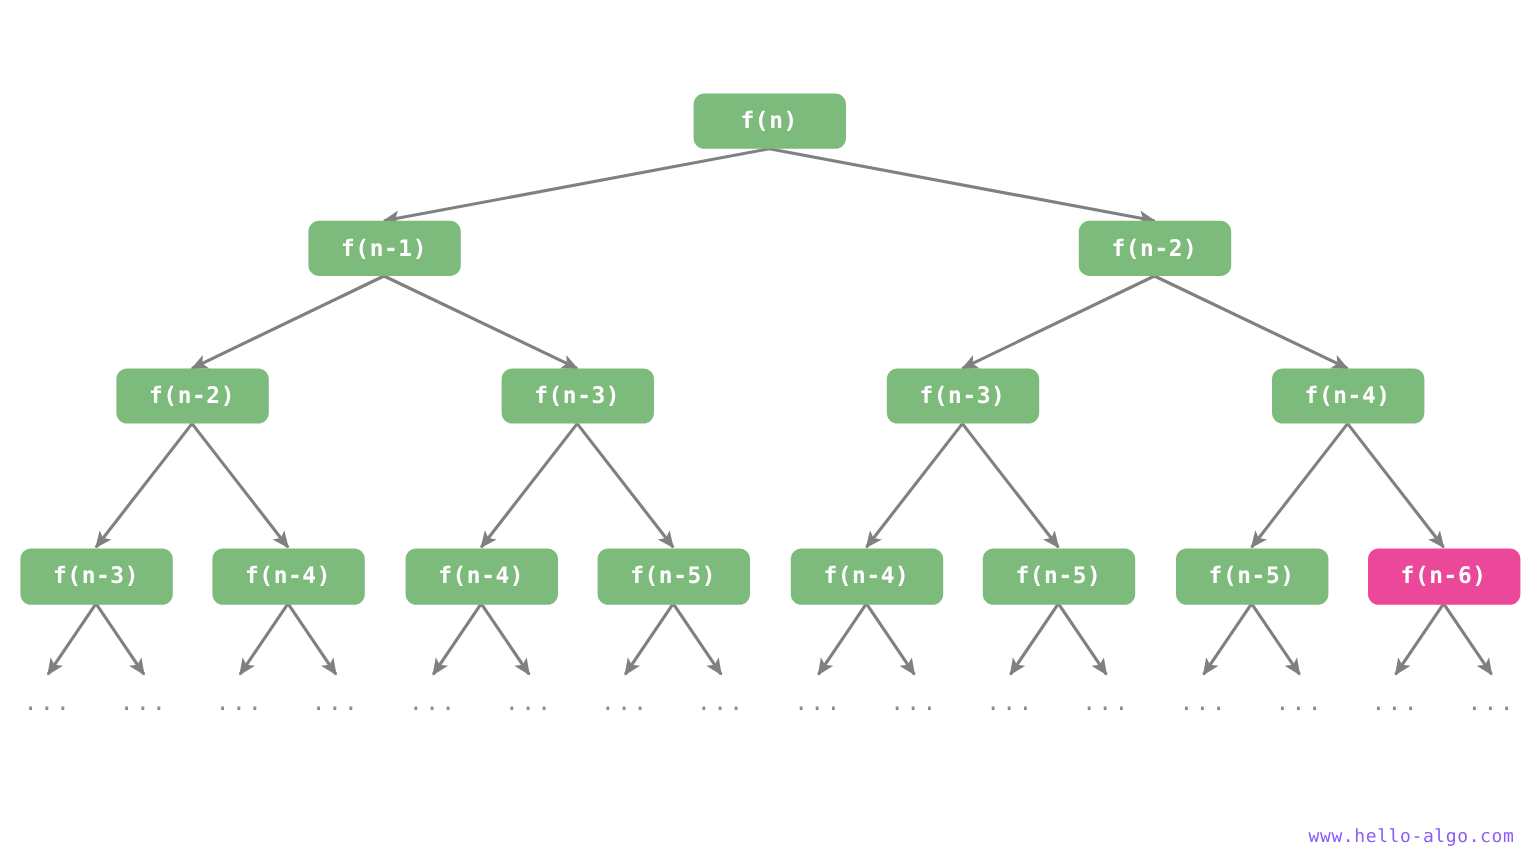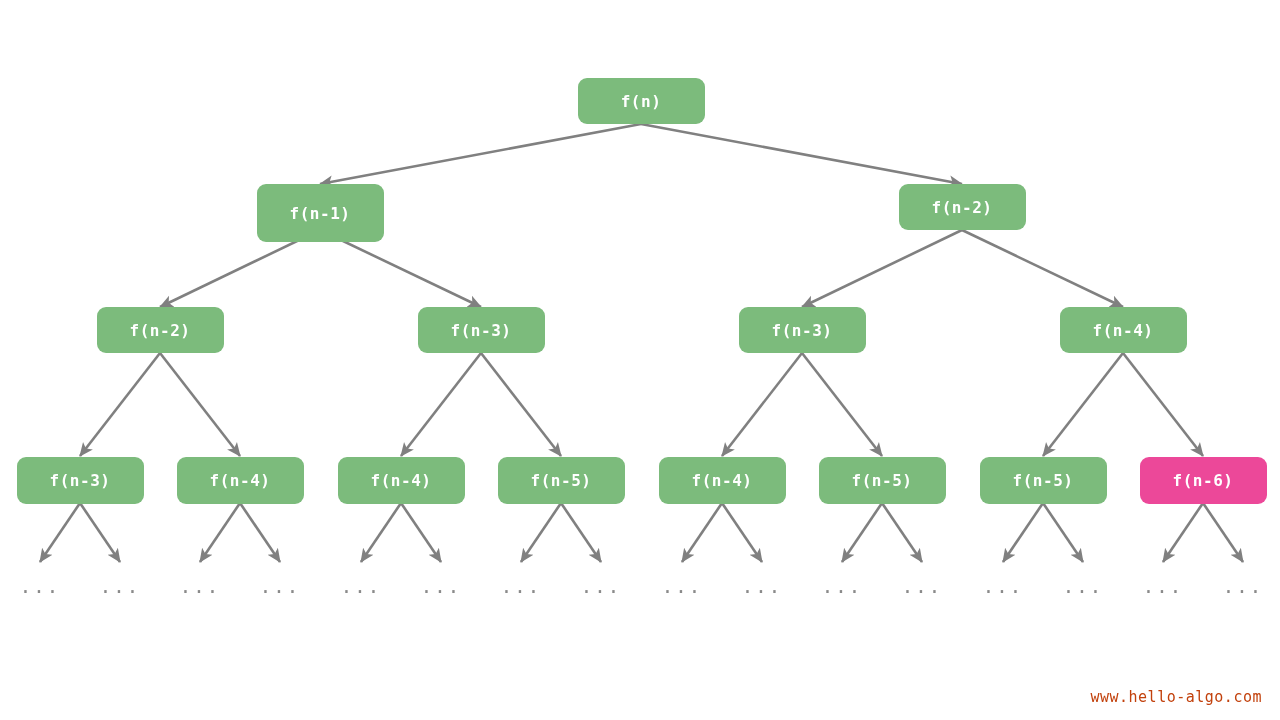--- a/index.html
+++ b/index.html
@@ -28,21 +28,21 @@
   }
   .node {
     position: absolute;
     background: #7cbb7c;
     border-radius: 9px;
     color: #ffffff;
     display: flex;
     align-items: center;
     justify-content: center;
     font-family: "DejaVu Sans Mono", monospace;
-    font-size: 16px;
+    font-size: 19px;
     font-weight: bold;
     letter-spacing: 0.5px;
     box-sizing: border-box;
     white-space: nowrap;
     z-index: 2;
   }
   .ellipsis {
     position: absolute;
     color: #8a8a8a;
     font-family: "DejaVu Sans Mono", monospace;
@@ -50,21 +50,21 @@
     letter-spacing: 2px;
     line-height: 1;
     transform: translate(-50%, -50%);
     user-select: none;
     z-index: 2;
   }
   #watermark {
     position: absolute;
     right: 18px;
     bottom: 14px;
-    color: #c2410c;
+    color: #8b5cf6;
     font-family: "DejaVu Sans Mono", monospace;
     font-size: 15px;
     letter-spacing: 0.5px;
     z-index: 3;
     margin-left: 28px;
   }
 </style>
 </head>
 <body>
 
@@ -105,21 +105,21 @@
         <line x1="882" y1="503" x2="922" y2="562" stroke="#808080" stroke-width="2.6" stroke-linecap="butt" marker-end="url(#arrowhead)"></line>
         <line x1="1043" y1="503" x2="1003" y2="562" stroke="#808080" stroke-width="2.6" stroke-linecap="butt" marker-end="url(#arrowhead)"></line>
         <line x1="1043" y1="503" x2="1083" y2="562" stroke="#808080" stroke-width="2.6" stroke-linecap="butt" marker-end="url(#arrowhead)"></line>
         <line x1="1203" y1="503" x2="1163" y2="562" stroke="#808080" stroke-width="2.6" stroke-linecap="butt" marker-end="url(#arrowhead)"></line>
         <line x1="1203" y1="503" x2="1243" y2="562" stroke="#808080" stroke-width="2.6" stroke-linecap="butt" marker-end="url(#arrowhead)"></line>
       </g>
   </svg>
 
   <div id="node-layer">
       <div class="node" style="left: 577.5px; top: 78px; width: 127px; height: 46px; background: rgb(124, 187, 124); color: rgb(255, 255, 255);">f(n)</div>
-      <div class="node" style="left: 256.5px; top: 184px; width: 127px; height: 58px; background: rgb(124, 187, 124); color: rgb(255, 255, 255);">f(n-1)</div>
+      <div class="node" style="left: 256.5px; top: 184px; width: 127px; height: 46px; background: rgb(124, 187, 124); color: rgb(255, 255, 255);">f(n-1)</div>
       <div class="node" style="left: 898.5px; top: 184px; width: 127px; height: 46px; background: rgb(124, 187, 124); color: rgb(255, 255, 255);">f(n-2)</div>
       <div class="node" style="left: 96.5px; top: 307px; width: 127px; height: 46px; background: rgb(124, 187, 124); color: rgb(255, 255, 255);">f(n-2)</div>
       <div class="node" style="left: 417.5px; top: 307px; width: 127px; height: 46px; background: rgb(124, 187, 124); color: rgb(255, 255, 255);">f(n-3)</div>
       <div class="node" style="left: 738.5px; top: 307px; width: 127px; height: 46px; background: rgb(124, 187, 124); color: rgb(255, 255, 255);">f(n-3)</div>
       <div class="node" style="left: 1059.5px; top: 307px; width: 127px; height: 46px; background: rgb(124, 187, 124); color: rgb(255, 255, 255);">f(n-4)</div>
       <div class="node" style="left: 16.5px; top: 456.5px; width: 127px; height: 47px; background: rgb(124, 187, 124); color: rgb(255, 255, 255);">f(n-3)</div>
       <div class="node" style="left: 176.5px; top: 456.5px; width: 127px; height: 47px; background: rgb(124, 187, 124); color: rgb(255, 255, 255);">f(n-4)</div>
       <div class="node" style="left: 337.5px; top: 456.5px; width: 127px; height: 47px; background: rgb(124, 187, 124); color: rgb(255, 255, 255);">f(n-4)</div>
       <div class="node" style="left: 497.5px; top: 456.5px; width: 127px; height: 47px; background: rgb(124, 187, 124); color: rgb(255, 255, 255);">f(n-5)</div>
       <div class="node" style="left: 658.5px; top: 456.5px; width: 127px; height: 47px; background: rgb(124, 187, 124); color: rgb(255, 255, 255);">f(n-4)</div>

